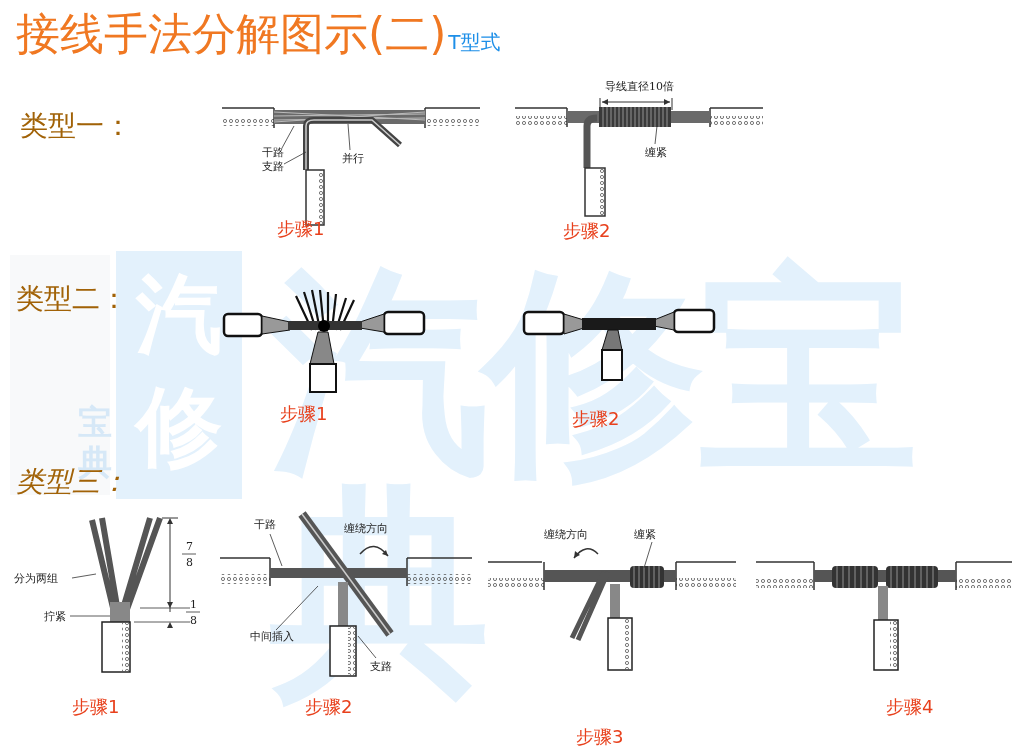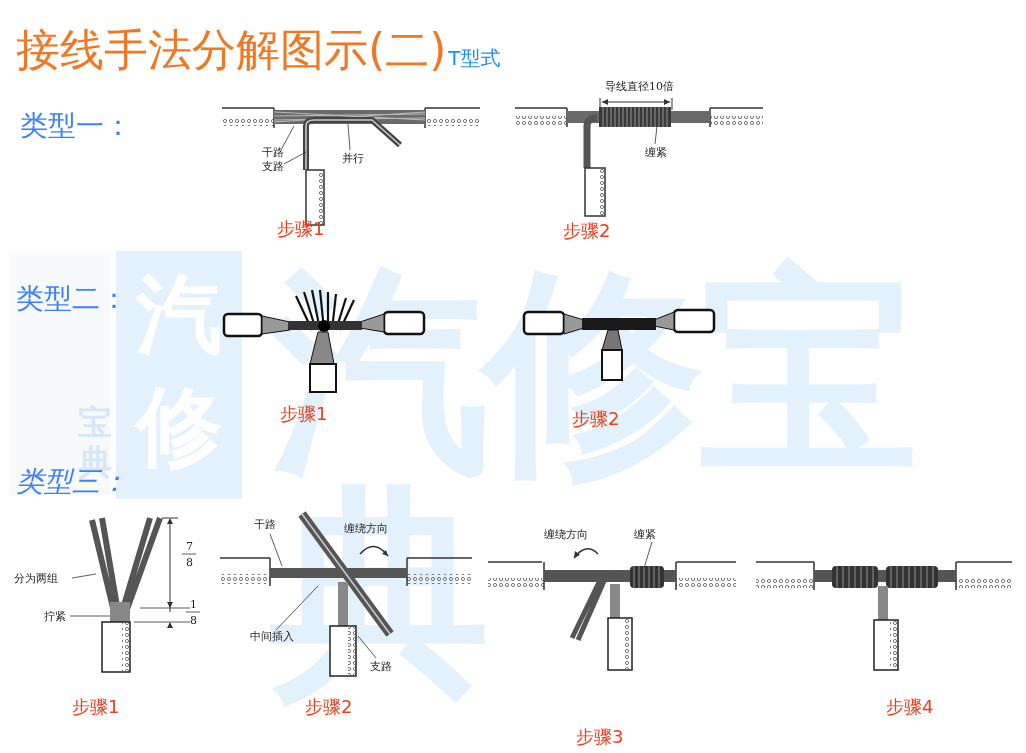--- a/index.html
+++ b/index.html
@@ -7,24 +7,24 @@
          font-family: "DejaVu Sans", "Liberation Sans", sans-serif; }
 
   
   .wm-panel { position: absolute; left: 116px; top: 251px; width: 126px; height: 248px; background: #e3f1fc; }
   .wm-panel-text { position: absolute; left: 0; width: 126px; text-align: center; color: #ffffff;
                    font-size: 86px; font-weight: bold; line-height: 1; }
   .wm-left-col { position: absolute; left: 10px; top: 255px; width: 100px; height: 240px; background: #f8f9fa; }
   .wm-small { position: absolute; left: 68px; color: #d6e8f7; font-size: 34px; font-weight: bold; line-height: 1; }
   .wm-big { position: absolute; top: 262px; color: #e3f1fc; font-size: 220px; font-weight: bold; line-height: 1; letter-spacing: -6px; }
 
-  .title { position: absolute; left: 16px; top: 28px; color: #f07822; font-size: 44px; line-height: 1; white-space: nowrap; }
+  .title { position: absolute; left: 16px; top: 12px; color: #f07822; font-size: 44px; line-height: 1; white-space: nowrap; }
   .title-sub { color: #1e8fe8; font-size: 20px; margin-left: 2px; }
 
-  .type-label { position: absolute; color: #3b82f6; font-size: 28px; line-height: 1; white-space: nowrap; }
+  .type-label { position: absolute; color: #a16207; font-size: 28px; line-height: 1; white-space: nowrap; }
   .step-label { position: absolute; color: #e8401c; font-size: 18px; line-height: 1; white-space: nowrap; }
 
   .fig { position: absolute; }
   .fig svg { display: block; overflow: visible; }
   .note { font-family: "DejaVu Serif", "Liberation Serif", serif; font-size: 11px; fill: #222; }
 </style>
 </head>
 <body>
 
 <div class="wm-left-col">

